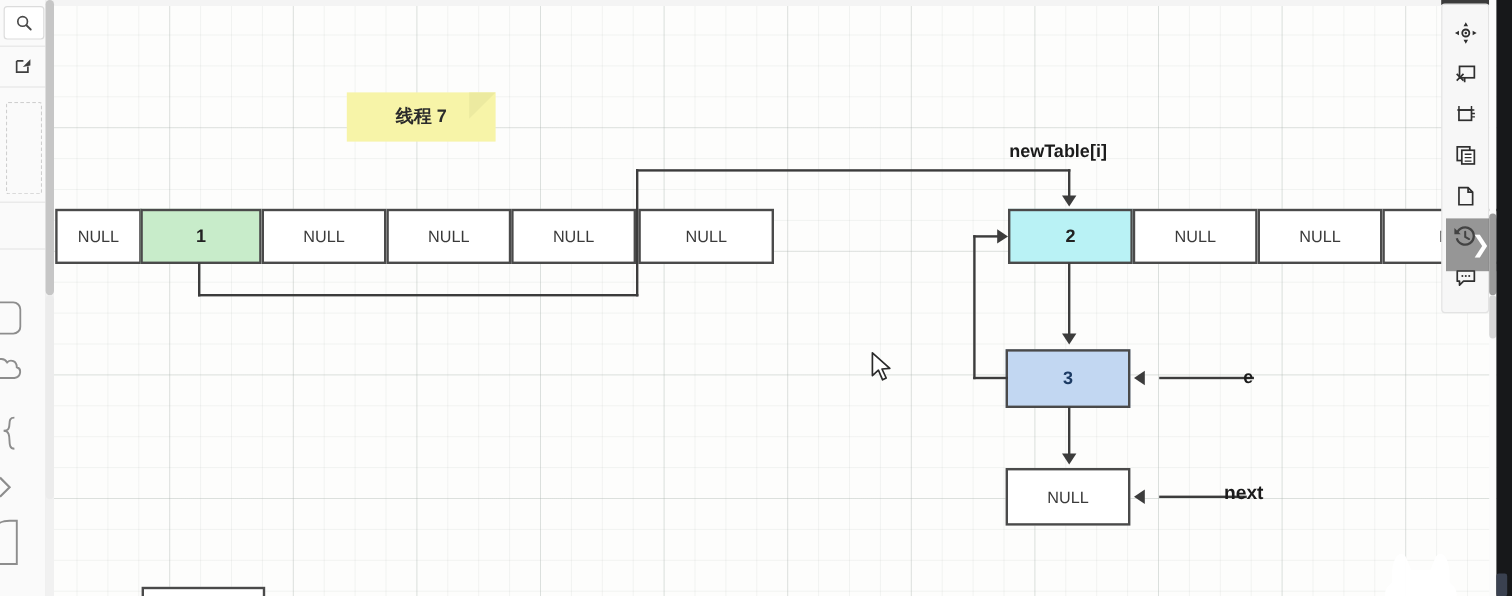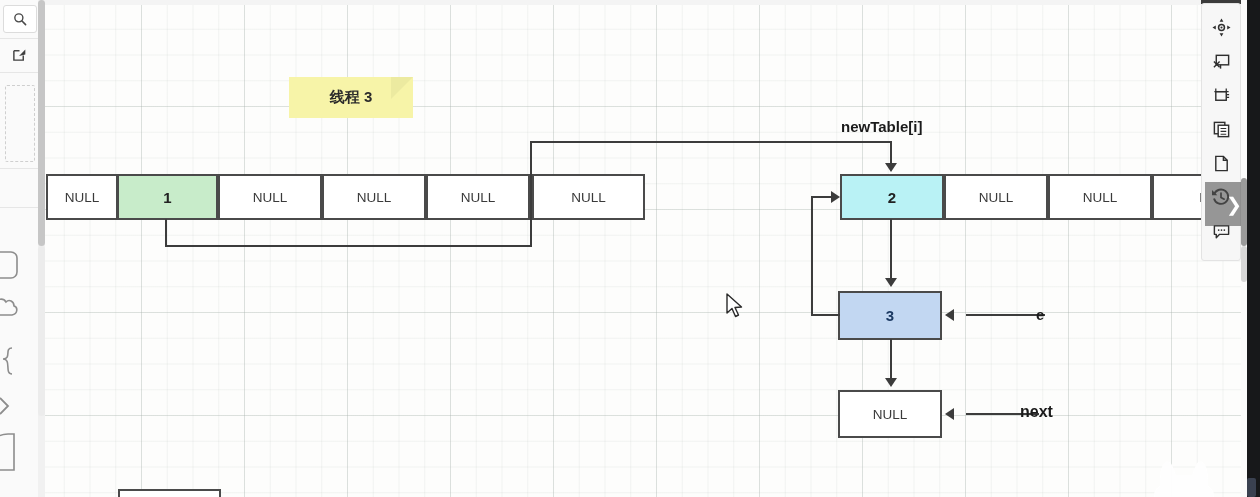--- a/index.html
+++ b/index.html
@@ -86,21 +86,21 @@
 </style>
 </head>
 <body>
 
 <div id="app">
 
   <div id="canvas">
     <div id="canvas-top-fade"></div>
 
     <div id="note" style="left:244px;top:77px;">
-      <div id="note-text">线程 3</div>
+      <div id="note-text">线程 7</div>
       <div id="note-fold" style="left:102px;top:0;border-left-color:transparent;border-bottom-color:#eceaa0;
            border-left:22px solid #eceaa0;border-bottom:22px solid transparent;"></div>
     </div>
 
     <div class="cell null" style="left:1px;top:174px;width:72px;height:46px;">NULL</div>
     <div class="cell val" style="left:72px;top:174px;width:101px;height:46px;background:#c8ecca;">1</div>
     <div class="cell null" style="left:173px;top:174px;width:104px;height:46px;">NULL</div>
     <div class="cell null" style="left:277px;top:174px;width:104px;height:46px;">NULL</div>
     <div class="cell null" style="left:381px;top:174px;width:104px;height:46px;">NULL</div>
     <div class="cell null" style="left:487px;top:174px;width:113px;height:46px;">NULL</div>

